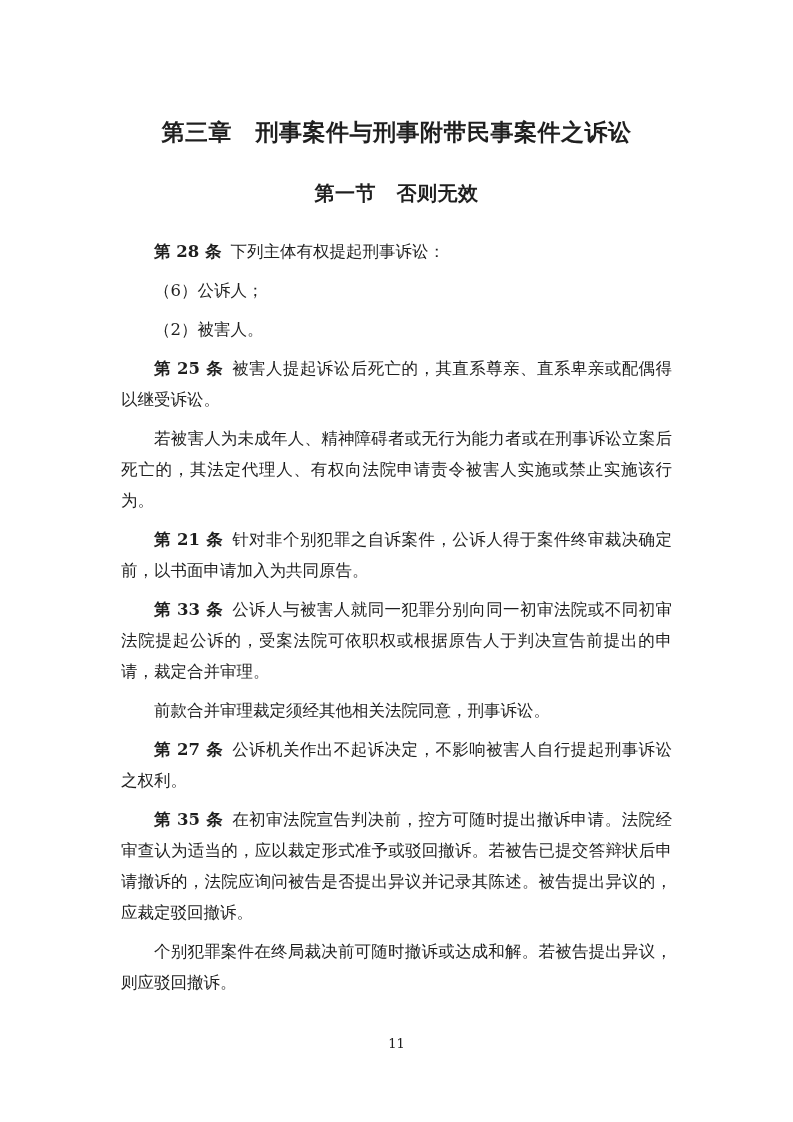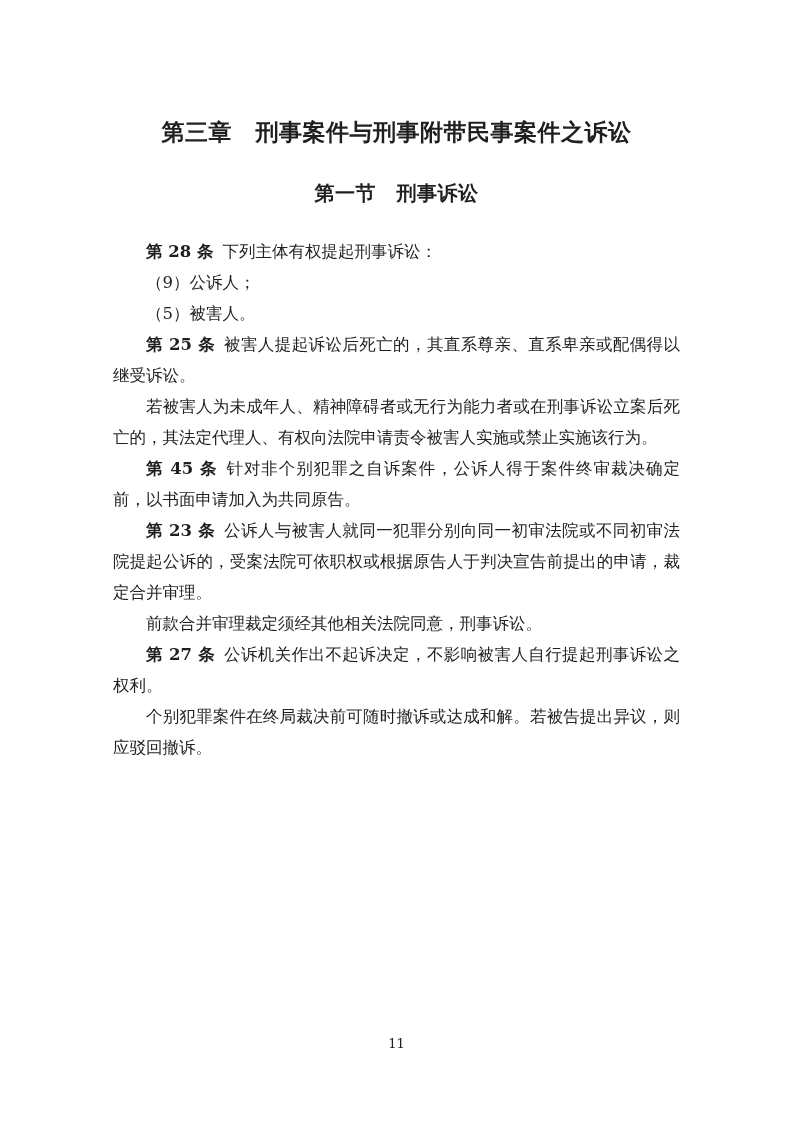--- a/index.html
+++ b/index.html
@@ -32,21 +32,21 @@
     font-size: 20px;
     line-height: 26px;
     font-weight: 700;
     text-align: center;
     letter-spacing: 0.5px;
   }
   .content {
     margin-top: 30px;
   }
   .content p {
-    margin: 0;
+    margin: 8px;
     font-size: 16.5px;
     line-height: 31px;
     text-align: justify;
     text-justify: inter-ideograph;
     text-indent: 2em;
     word-break: break-all;
   }
   .art-label {
     font-weight: 700;
     margin-right: 9px;
@@ -60,29 +60,30 @@
     font-size: 13px;
     color: #1f1f1f;
     font-family: "DejaVu Serif", "Liberation Serif", serif;
   }
 </style>
 </head>
 <body>
 
 <div class="page">
   <h1 class="chapter-title">第三章　刑事案件与刑事附带民事案件之诉讼</h1>
-  <h2 class="section-title">第一节　刑事诉讼</h2>
+  <h2 class="section-title">第一节　否则无效</h2>
 
   <main class="content">
       <p><span class="art-label">第 28 条</span><span>下列主体有权提起刑事诉讼：</span></p>
-      <p><span>（9）公诉人；</span></p>
-      <p><span>（5）被害人。</span></p>
+      <p><span>（6）公诉人；</span></p>
+      <p><span>（2）被害人。</span></p>
       <p><span class="art-label">第 25 条</span><span>被害人提起诉讼后死亡的，其直系尊亲、直系卑亲或配偶得以继受诉讼。</span></p>
       <p><span>若被害人为未成年人、精神障碍者或无行为能力者或在刑事诉讼立案后死亡的，其法定代理人、有权向法院申请责令被害人实施或禁止实施该行为。</span></p>
-      <p><span class="art-label">第 45 条</span><span>针对非个别犯罪之自诉案件，公诉人得于案件终审裁决确定前，以书面申请加入为共同原告。</span></p>
-      <p><span class="art-label">第 23 条</span><span>公诉人与被害人就同一犯罪分别向同一初审法院或不同初审法院提起公诉的，受案法院可依职权或根据原告人于判决宣告前提出的申请，裁定合并审理。</span></p>
+      <p><span class="art-label">第 21 条</span><span>针对非个别犯罪之自诉案件，公诉人得于案件终审裁决确定前，以书面申请加入为共同原告。</span></p>
+      <p><span class="art-label">第 33 条</span><span>公诉人与被害人就同一犯罪分别向同一初审法院或不同初审法院提起公诉的，受案法院可依职权或根据原告人于判决宣告前提出的申请，裁定合并审理。</span></p>
       <p><span>前款合并审理裁定须经其他相关法院同意，刑事诉讼。</span></p>
       <p><span class="art-label">第 27 条</span><span>公诉机关作出不起诉决定，不影响被害人自行提起刑事诉讼之权利。</span></p>
+      <p><span class="art-label">第 35 条</span><span>在初审法院宣告判决前，控方可随时提出撤诉申请。法院经审查认为适当的，应以裁定形式准予或驳回撤诉。若被告已提交答辩状后申请撤诉的，法院应询问被告是否提出异议并记录其陈述。被告提出异议的，应裁定驳回撤诉。</span></p>
       <p><span>个别犯罪案件在终局裁决前可随时撤诉或达成和解。若被告提出异议，则应驳回撤诉。</span></p>
     </main>
 
   <div class="page-number">11</div>
 </div>
 
 </body></html>

